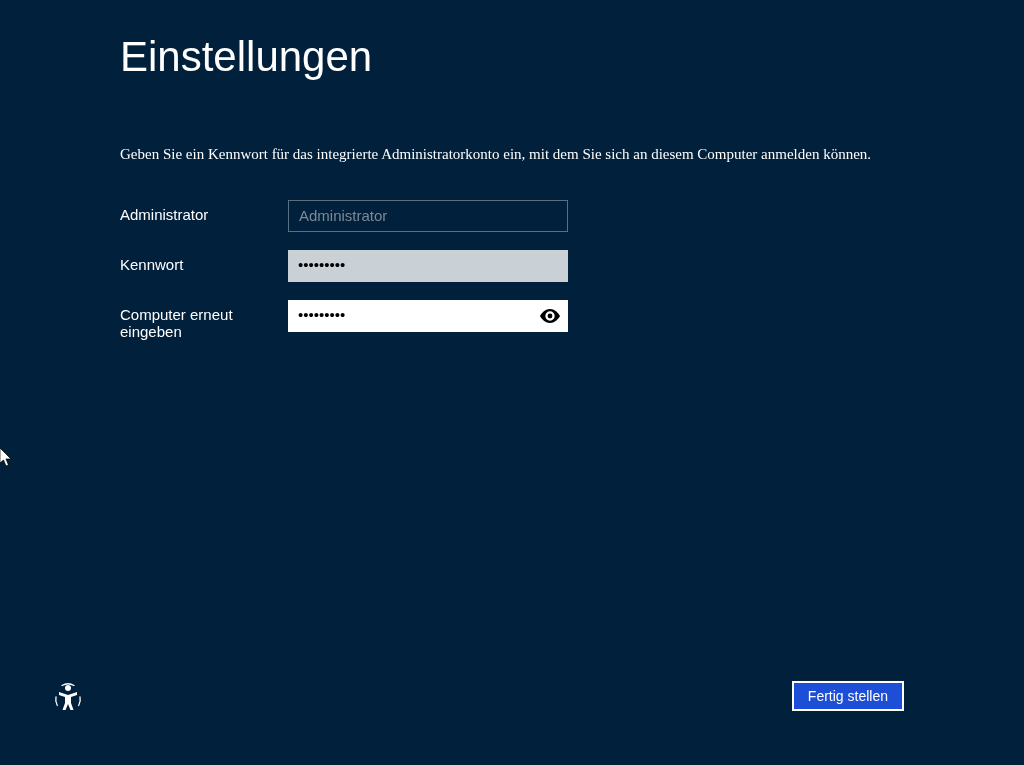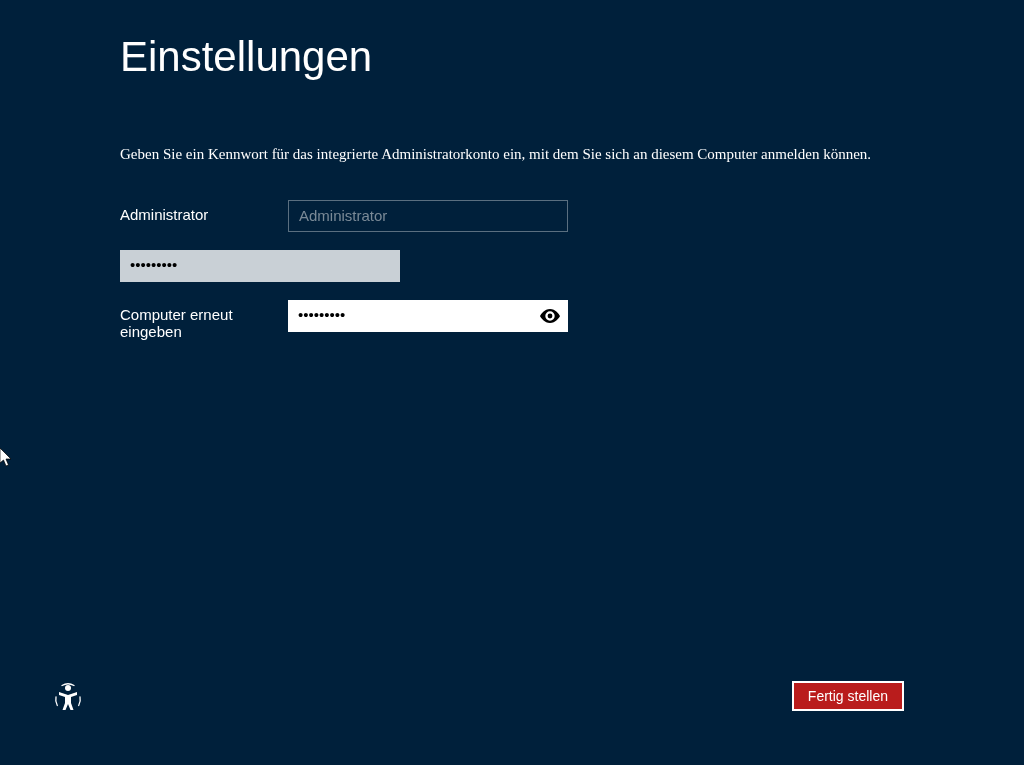--- a/index.html
+++ b/index.html
@@ -112,21 +112,21 @@
     }
     .ease-icon svg { display: block; }
 
     .finish-btn {
       position: absolute;
       right: 120px;
       bottom: 54px;
       min-width: 112px;
       height: 30px;
       padding: 0 14px;
-      background: #b91c1c;
+      background: #1d4ed8;
       border: 2px solid #ffffff;
       color: #ffffff;
       font-size: 14px;
       font-family: inherit;
       cursor: pointer;
       text-align: center;
     }
 
     .cursor {
       position: absolute;
@@ -149,20 +149,21 @@
   <div class="form">
 
     <div class="row">
       <div class="label">Administrator</div>
       <div class="field-wrap">
         <div class="username-field">Administrator</div>
       </div>
     </div>
 
     <div class="row">
+      <div class="label">Kennwort</div>
       <div class="field-wrap">
         <div class="pw-field dim">•••••••••</div>
       </div>
     </div>
 
     <div class="row">
       <div class="label">Computer erneut eingeben</div>
       <div class="field-wrap">
         <div class="pw-field active">•••••••••</div>
         <div class="reveal">

